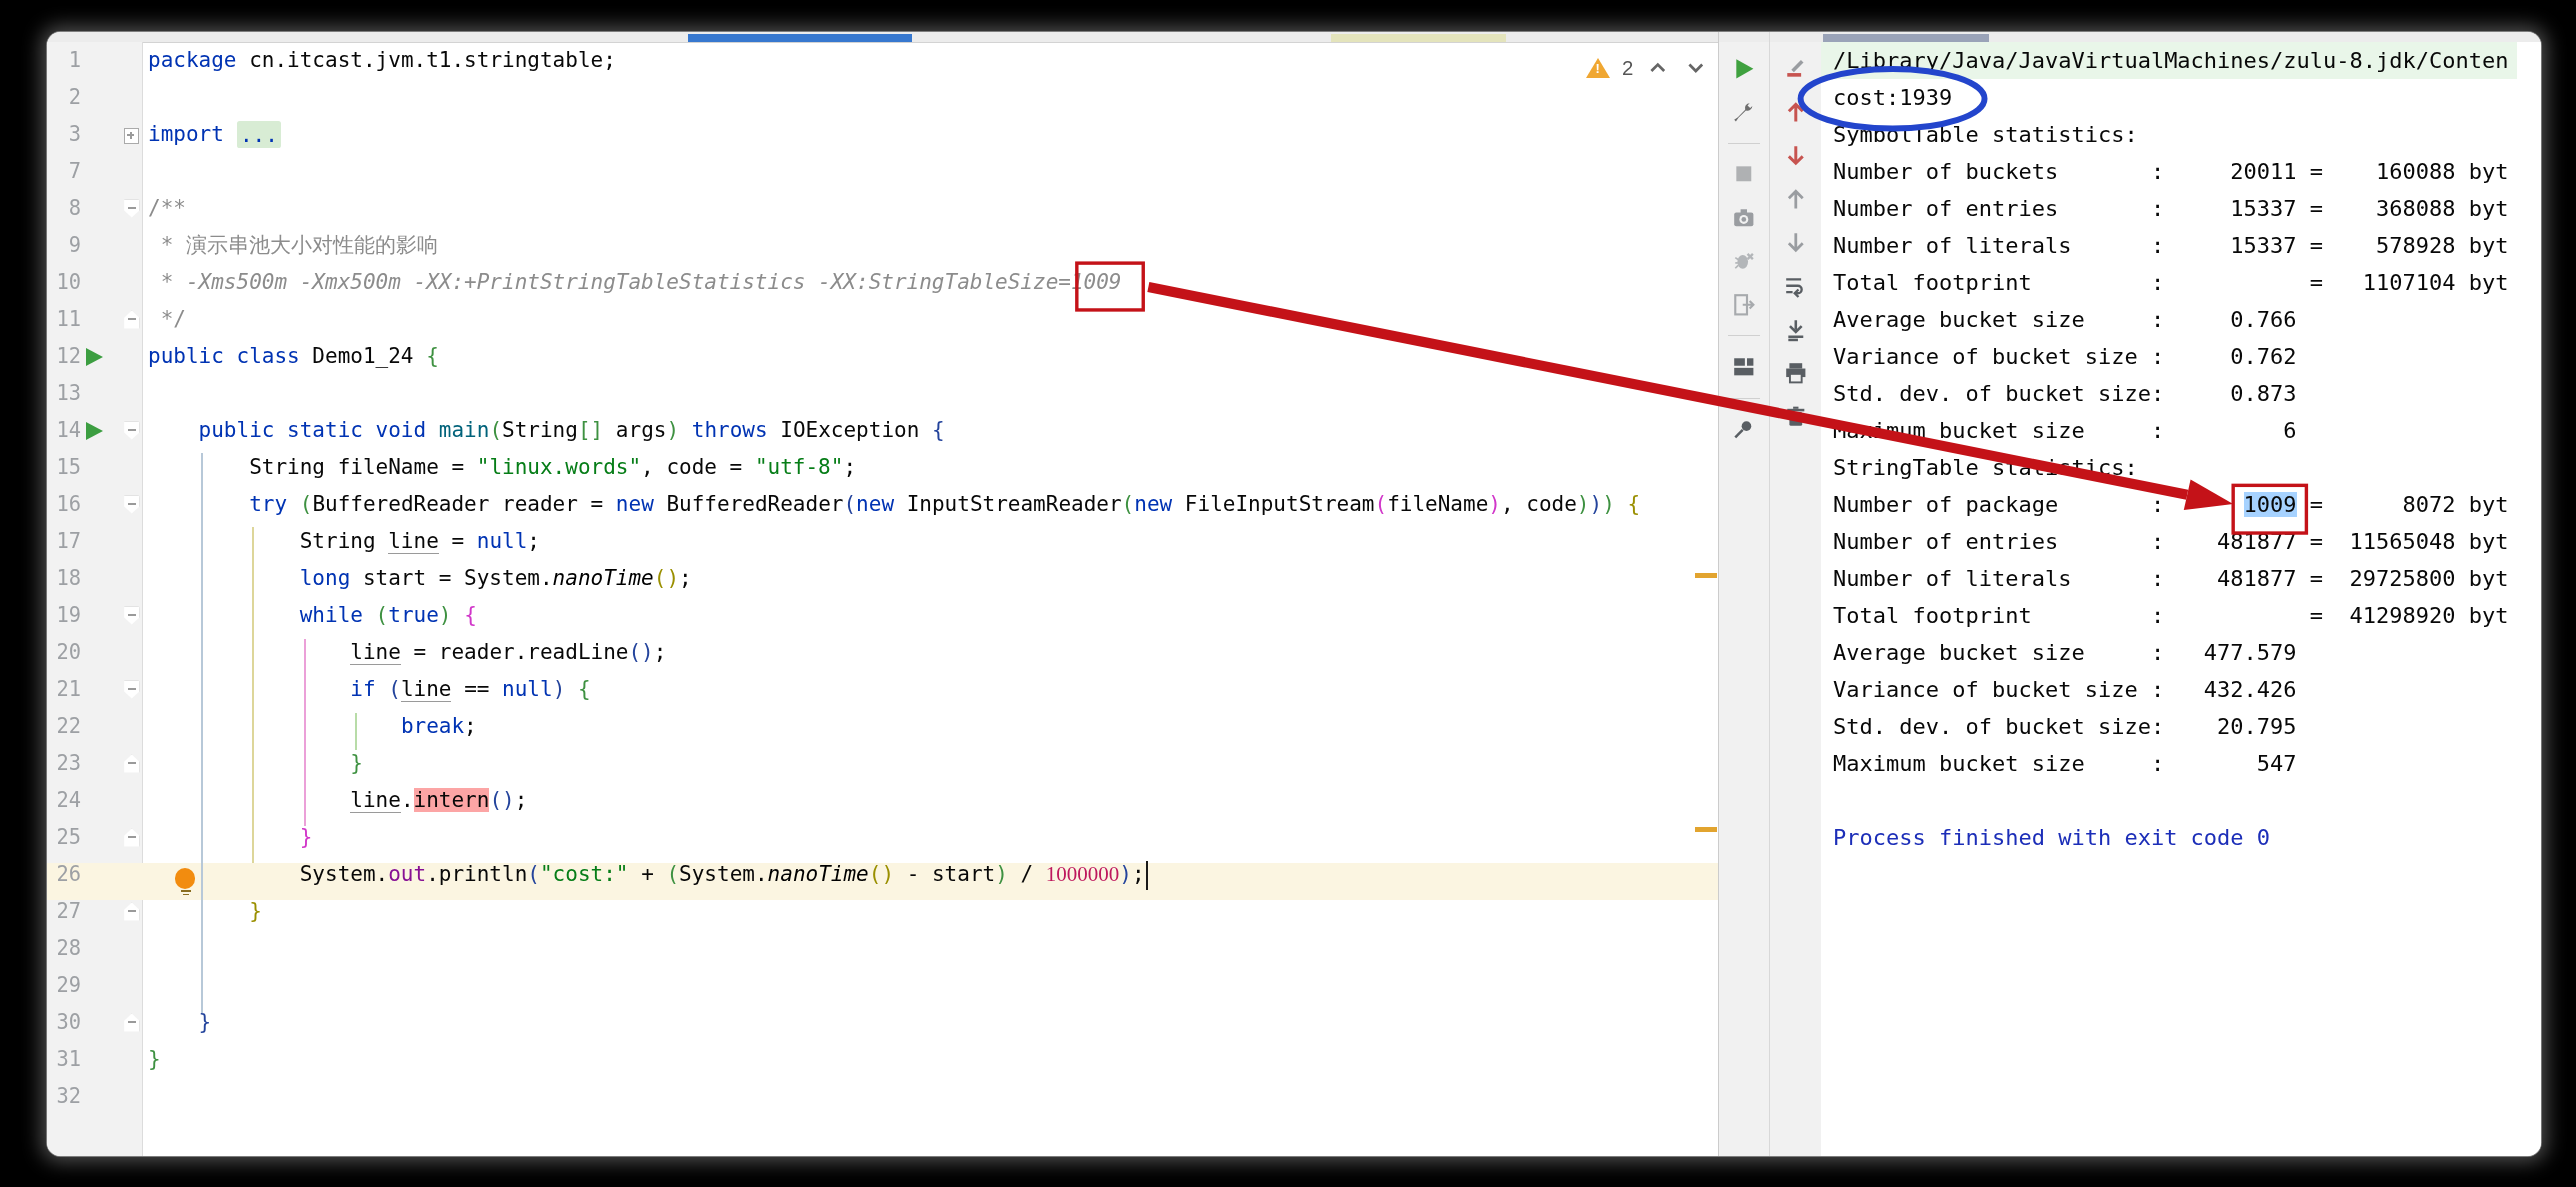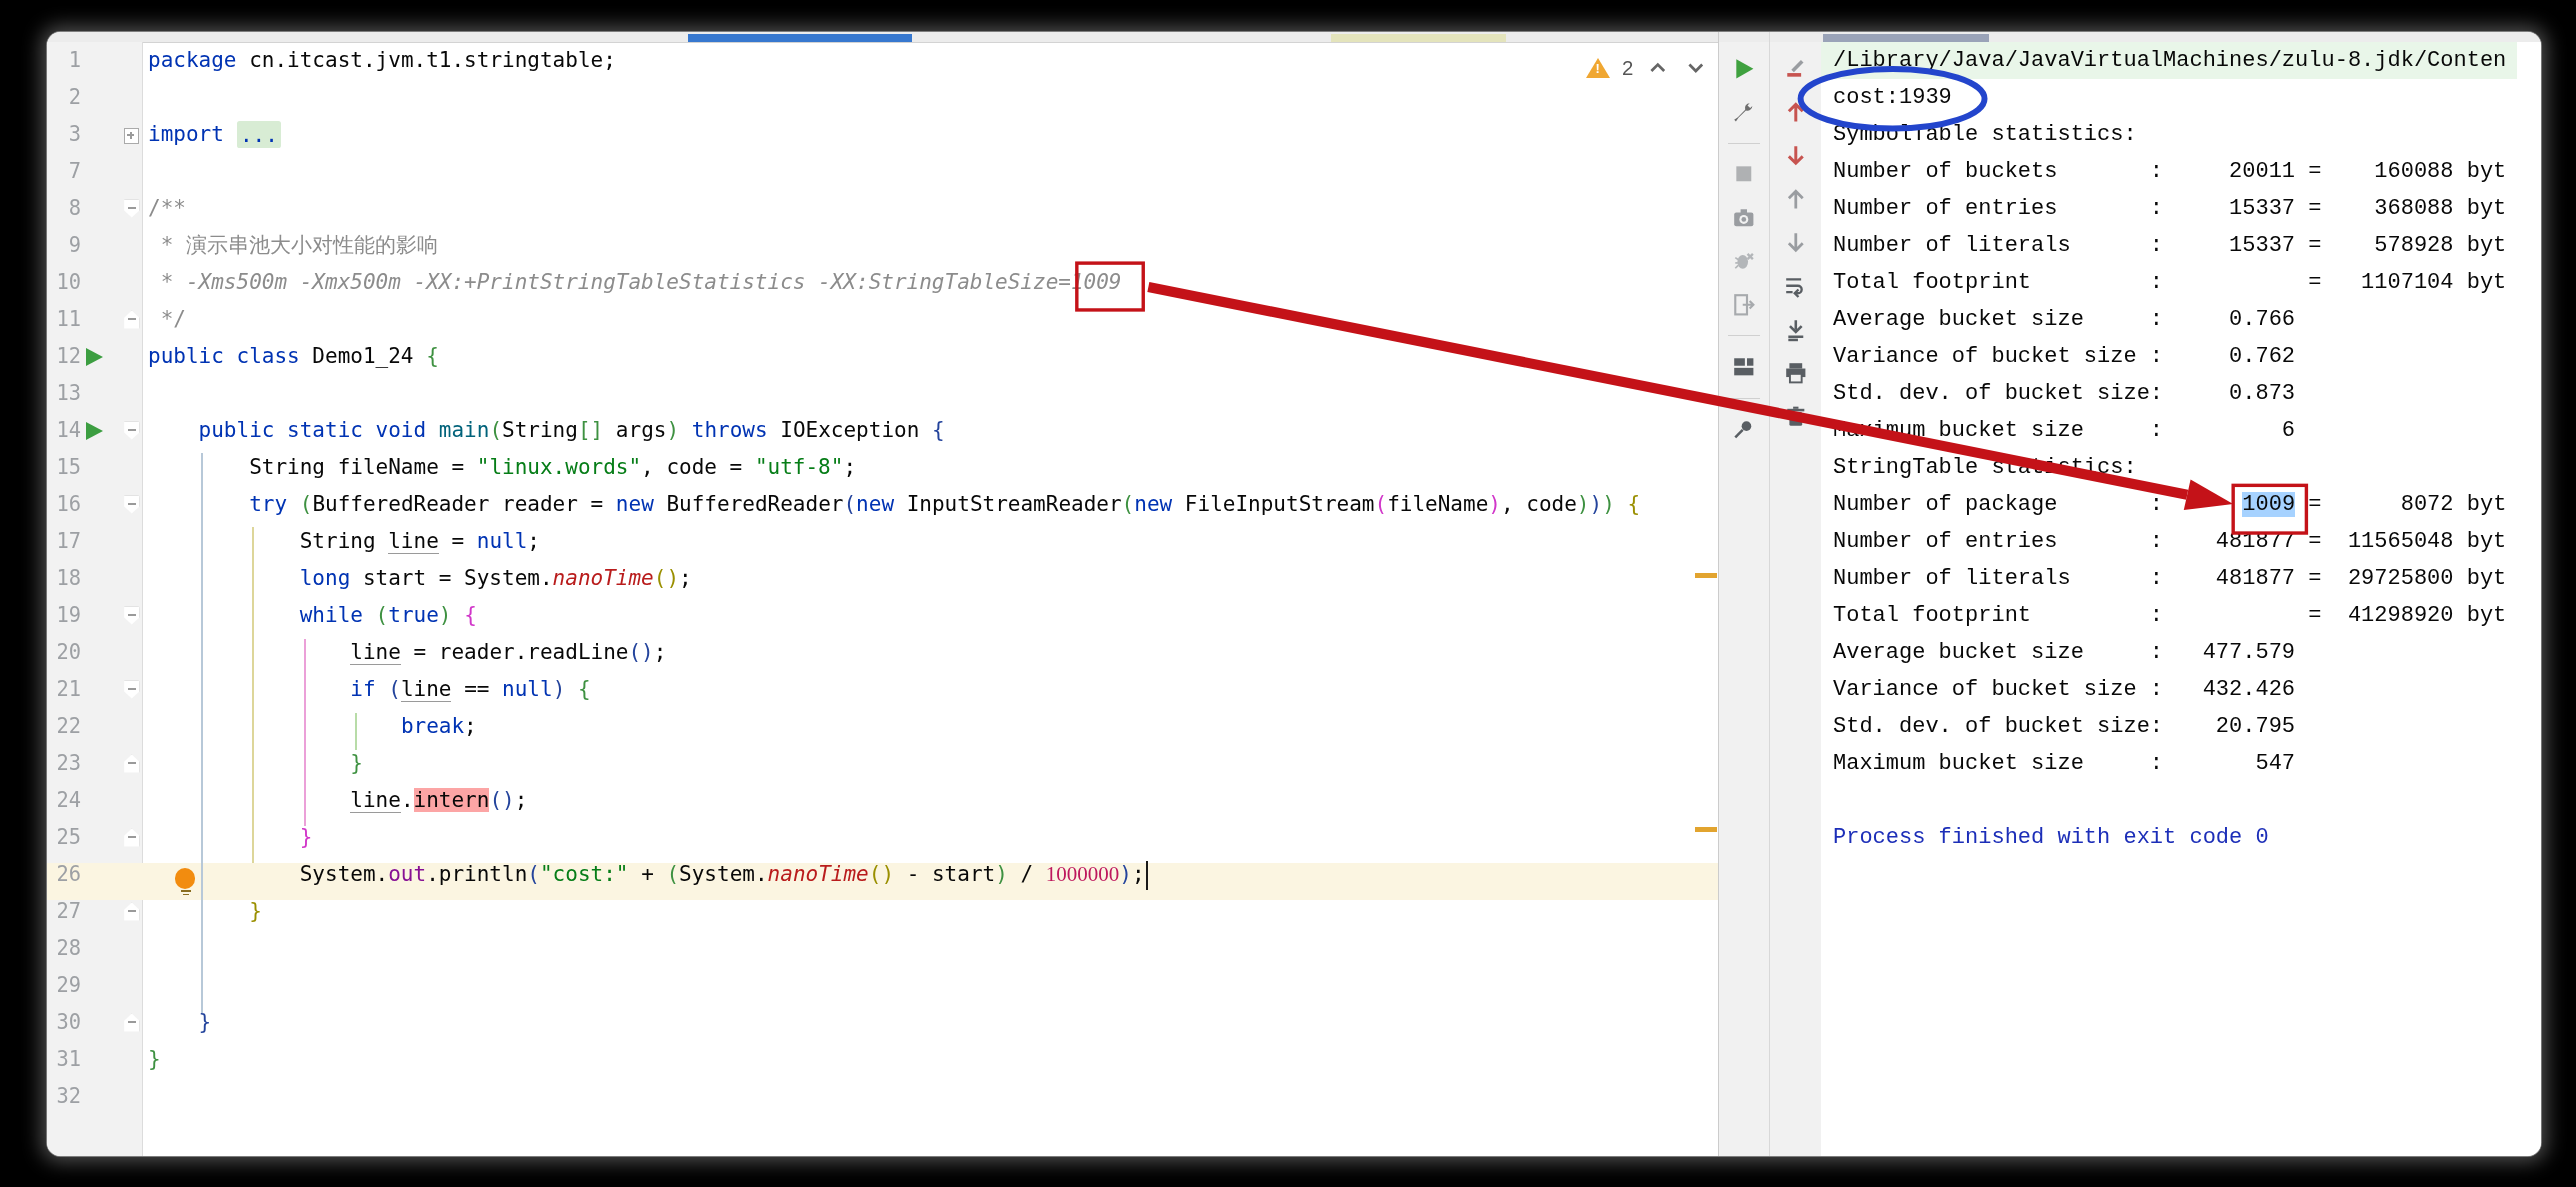--- a/index.html
+++ b/index.html
@@ -21,25 +21,25 @@
   #consolePane{position:absolute;left:1774px;top:10.2px;width:720px;height:1114px;background:#fff;}
   #consoleClip{position:absolute;left:0;top:0;width:696px;height:1114px;overflow:hidden;}
   
   #curline{position:absolute;left:0;top:831px;width:1671px;height:37px;background:#FBF5E1;z-index:1;}
   .guide{position:absolute;width:1.7px;z-index:2;}
   .stripe-mark{position:absolute;width:22px;height:5.1px;background:#e2a42f;z-index:3;}
   
   .erow{height:37px;line-height:37px;white-space:pre;font-size:21px;color:#080808;padding-left:6px;position:relative;z-index:4;}
   .grow{height:37px;line-height:37px;position:relative;z-index:4;}
   .lnum{display:inline-block;width:34px;text-align:right;font-size:20.4px;color:#9da0a4;}
-  .crow{height:37px;line-height:37px;white-space:pre;font-size:22px;color:#080808;padding-left:12px;font-family:Liberation Mono, monospace;}
+  .crow{height:37px;line-height:37px;white-space:pre;font-size:22px;color:#080808;padding-left:12px;}
   .crow.bgGreen{background:#E9F6E9;}
   
   .k{color:#0033B3;margin-top:12px;} .s{color:#067D17;} .n{color:#be185d;font-family:Liberation Serif, serif;} .c{color:#8C8C8C;} .ci{color:#8C8C8C;font-style:italic;}
-  .m{color:#00627A;} .sf{color:#871094;} .sm{font-style:italic;color:#b91c1c;}
+  .m{color:#00627A;} .sf{color:#871094;} .sm{font-style:italic;color:#000000;}
   .u{color:#080808;border-bottom:1.7px solid #9a9a9a;} .bg{color:#3E9141;} .bb{color:#24449C;} .by{color:#9A8F00;} .bp{color:#D136C9;}
   .foldchip{background:#D8ECD4;color:#0033B3;padding:1.7px 3.4px;border-radius:2.6px;}
   .hl{background:#fca5a5;text-align:right;} .sel{background:#A6D2FF;} .sys{color:#1C2EB8;}
   .caret{display:inline-block;width:2.6px;height:29px;background:#1a1a1a;vertical-align:middle;margin-left:0.9px;}
   
   .grun{position:absolute;left:39px;top:9.4px;width:0;height:0;border-left:17px solid #3C9E41;border-top:9.4px solid transparent;border-bottom:9.4px solid transparent;}
   .gfold{position:absolute;right:2.6px;top:9.4px;width:15.3px;height:18px;background:#fff;filter:drop-shadow(0 0 0.9px #9a9a9a);}
   .gfold::after{content:"";position:absolute;left:3.4px;top:7.7px;width:8.5px;height:1.7px;background:#9a9a9a;}
   .gfold.open{clip-path:polygon(0 0,100% 0,100% 60%,50% 100%,0 60%);}
   .gfold.close{clip-path:polygon(50% 0,100% 40%,100% 100%,0 100%,0 40%);}

